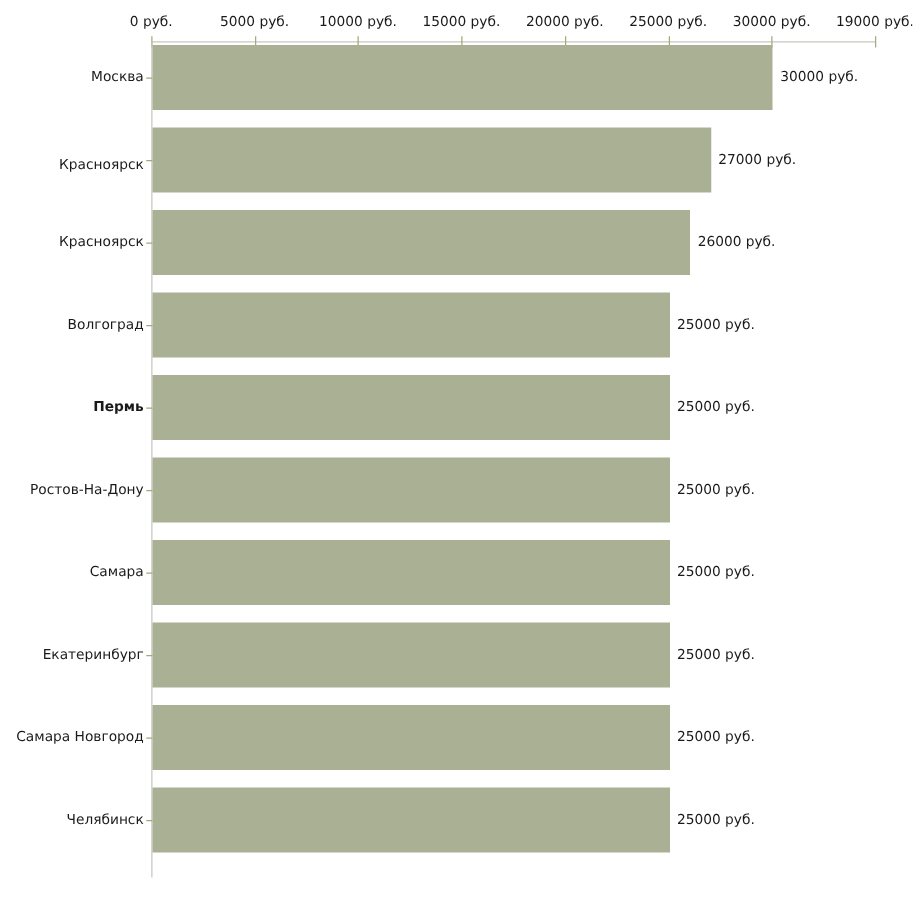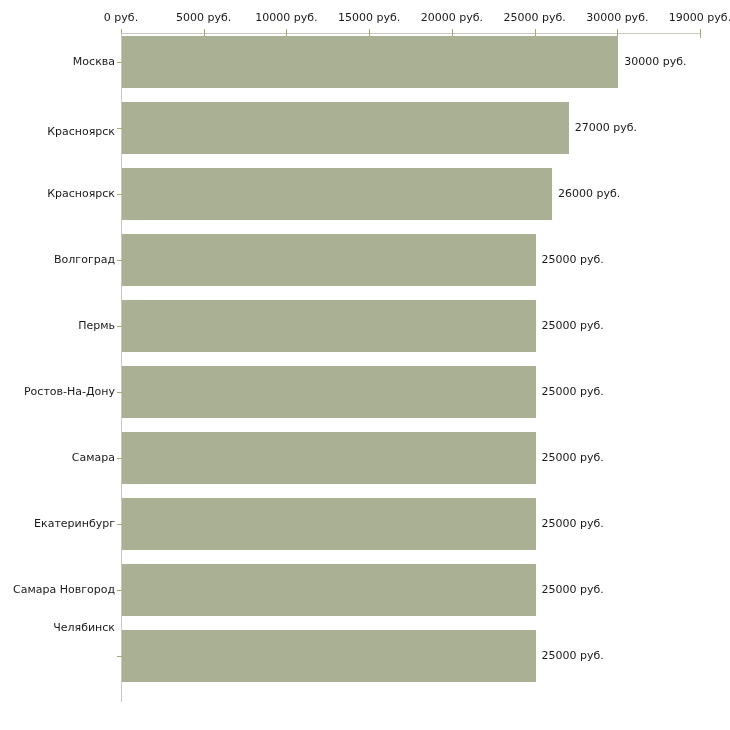--- a/index.html
+++ b/index.html
@@ -127,26 +127,26 @@
       <div class="y-tick" style="top: 458px;"></div>
       <div class="y-tick" style="top: 524px;"></div>
       <div class="y-tick" style="top: 590px;"></div>
       <div class="y-tick" style="top: 656px;"></div>
     </div>
   <div id="cat-labels">
       <div class="cat-label" style="top: 62px;">Москва</div>
       <div class="cat-label" style="top: 132px;">Красноярск</div>
       <div class="cat-label" style="top: 194px;">Красноярск</div>
       <div class="cat-label" style="top: 260px;">Волгоград</div>
-      <div class="cat-label" style="top: 326px;">Пермь</div>
+      <div class="cat-label" style="top: 326px; font-weight: bold;">Пермь</div>
       <div class="cat-label" style="top: 392px;">Ростов-На-Дону</div>
       <div class="cat-label" style="top: 458px;">Самара</div>
       <div class="cat-label" style="top: 524px;">Екатеринбург</div>
       <div class="cat-label" style="top: 590px;">Самара Новгород</div>
-      <div class="cat-label" style="top: 628px; margin-left: 21px;">Челябинск</div>
+      <div class="cat-label" style="top: 656px; margin-left: 21px;">Челябинск</div>
     </div>
 
   <div id="bars">
       <div class="bar" title="Москва: 30000 руб." style="top: 36px; height: 52px; width: 496.286px; background: rgb(170, 176, 148);"></div>
       <div class="bar" title="Красноярск: 27000 руб." style="top: 102px; height: 52px; width: 446.657px; background: rgb(170, 176, 148);"></div>
       <div class="bar" title="Новосибирск: 26000 руб." style="top: 168px; height: 52px; width: 430.114px; background: rgb(170, 176, 148);"></div>
       <div class="bar" title="Волгоград: 25000 руб." style="top: 234px; height: 52px; width: 413.571px; background: rgb(170, 176, 148);"></div>
       <div class="bar" title="Пермь: 25000 руб." style="top: 300px; height: 52px; width: 413.571px; background: rgb(170, 176, 148);"></div>
       <div class="bar" title="Ростов-На-Дону: 25000 руб." style="top: 366px; height: 52px; width: 413.571px; background: rgb(170, 176, 148);"></div>
       <div class="bar" title="Самара: 25000 руб." style="top: 432px; height: 52px; width: 413.571px; background: rgb(170, 176, 148);"></div>

